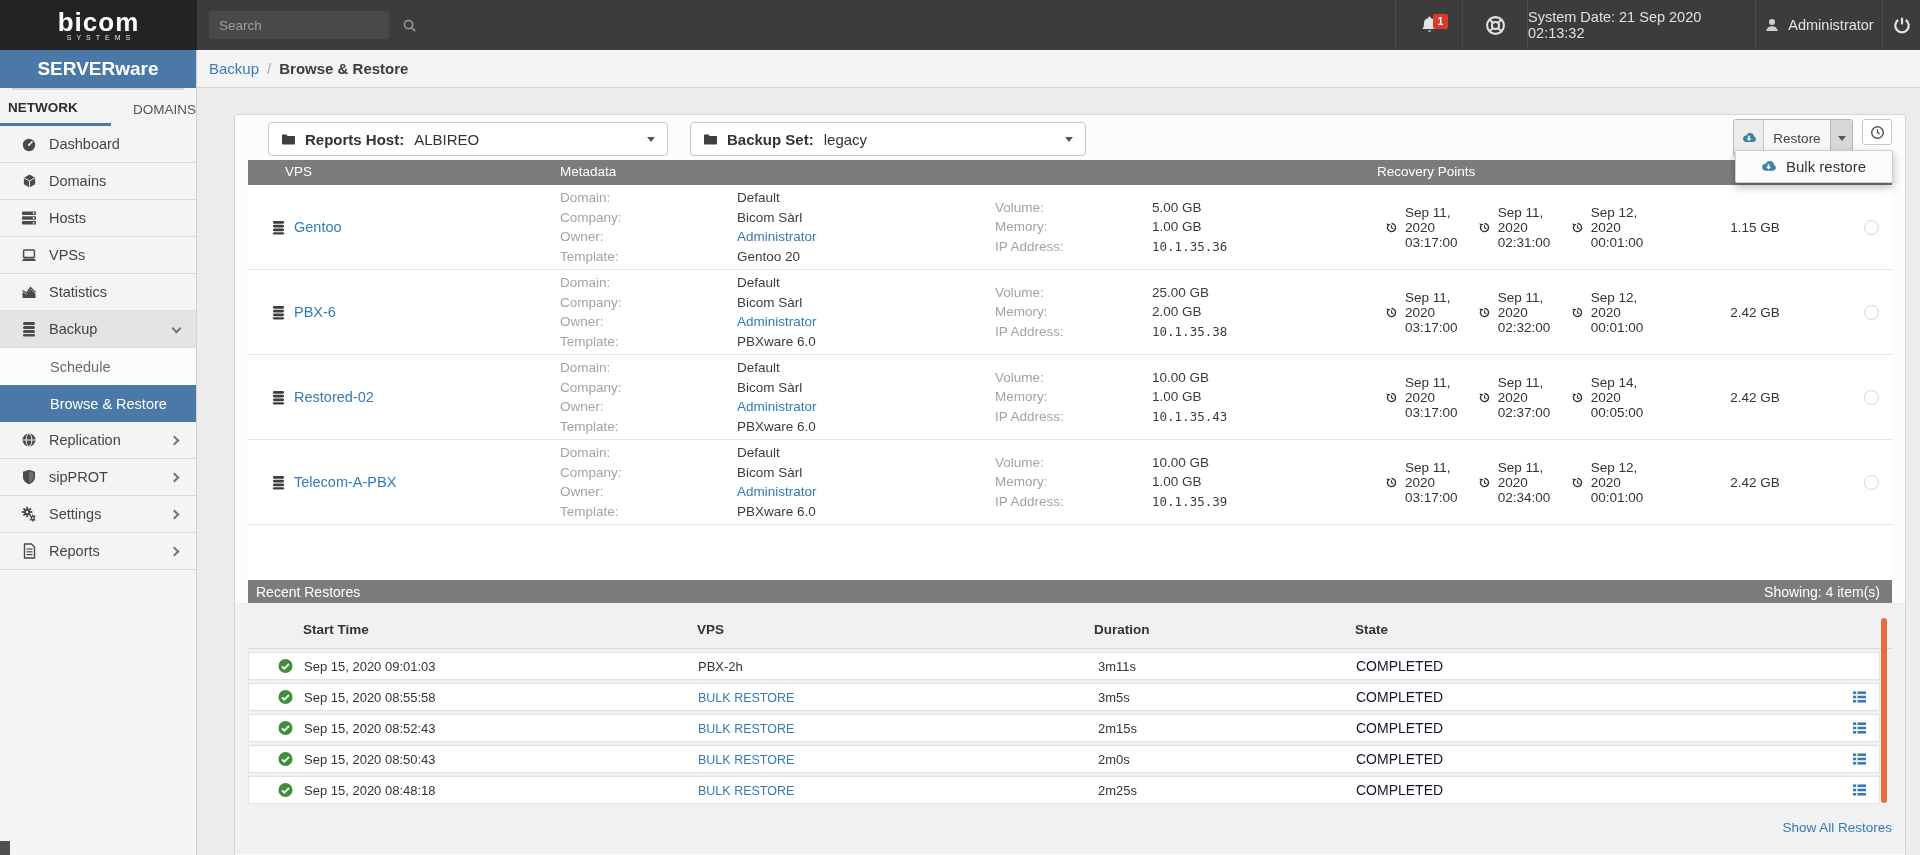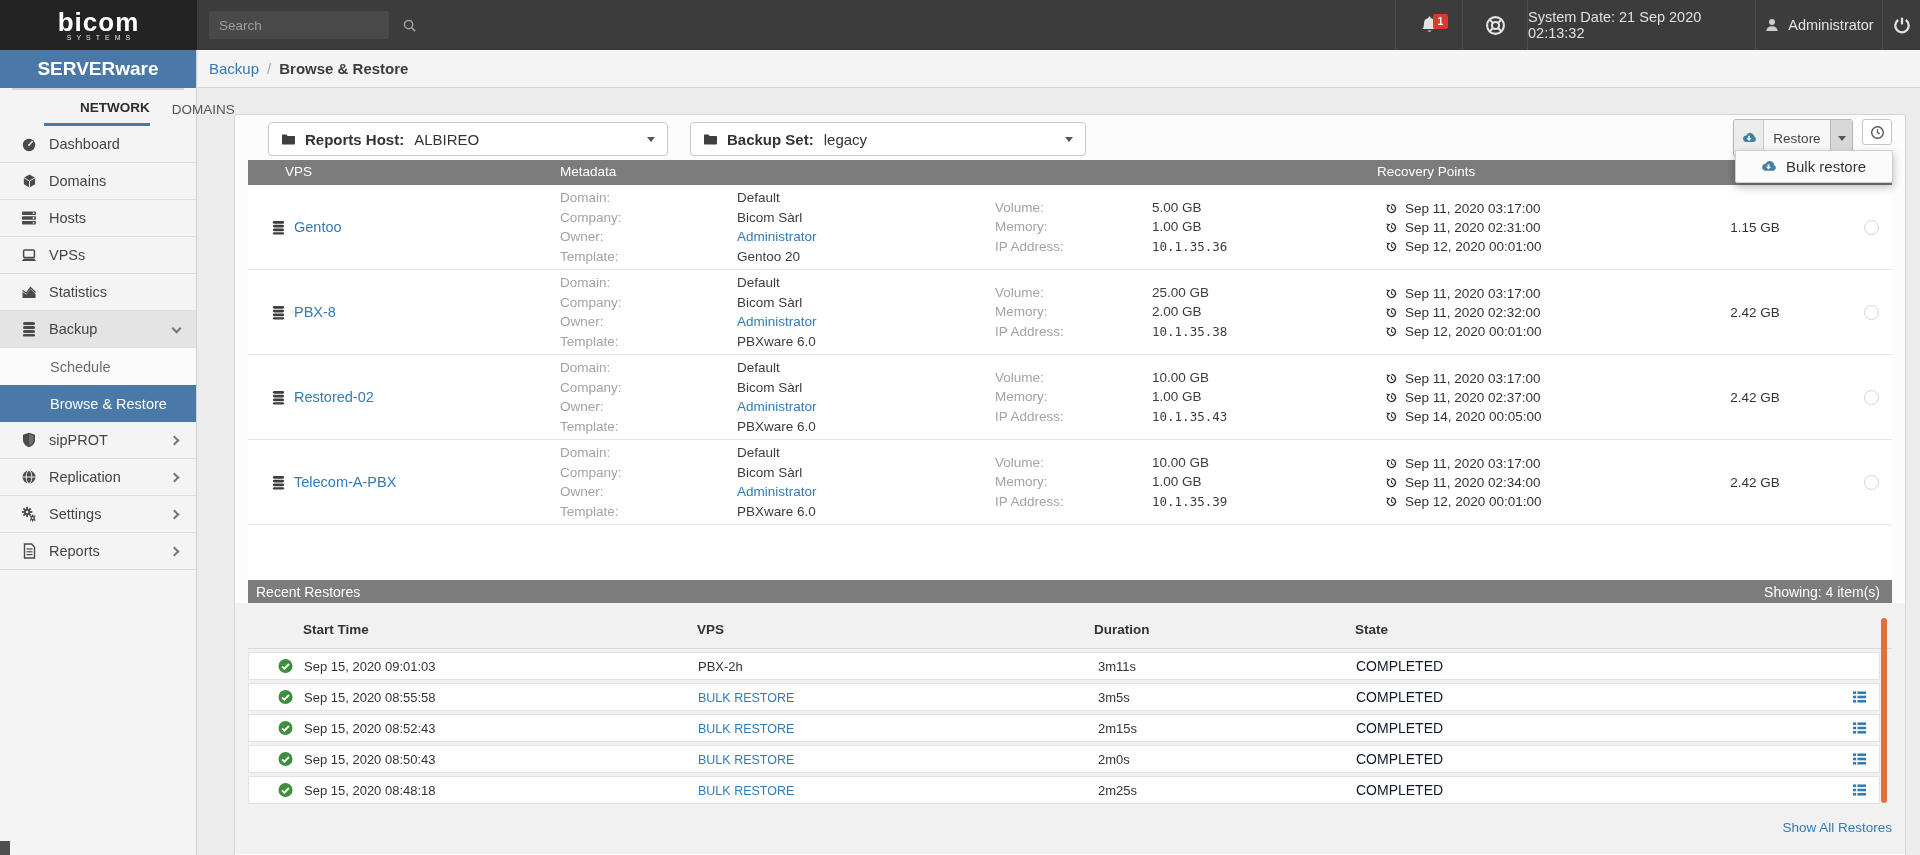--- a/index.html
+++ b/index.html
@@ -38,22 +38,22 @@
   
   .sidebar { position:absolute; left:0; top:50px; width:197px; height:805px; background:#f4f4f4;
              border-right:1px solid #d2d2d2; }
   .brand { height:38px; background:#4a79a8; color:#fff; font-size:19px; font-weight:600;
            display:flex; align-items:center; justify-content:center; }
   .menu-label { height:40px; display:flex; align-items:center; justify-content:center;
                 color:#9a9a9a; font-size:13px; font-weight:bold; letter-spacing:.5px; }
   .menu-div { height:2px; background:#d6d6d6; margin:0 12px; }
   .tabs { display:flex; height:34px; align-items:stretch; margin-top:2px; }
   .tab { display:flex; align-items:center; font-size:13.5px; color:#555; cursor:default; }
-  .tab.net { width:118px; padding-left:36px; color:#2e2e2e; font-weight:600;
-             border-bottom:3px solid #4a79a8;margin-left:44px; }
+  .tab.net { width:118px; padding-left:8px; color:#2e2e2e; font-weight:600;
+             border-bottom:3px solid #4a79a8; }
   .tab.dom { padding-left:22px; }
   .menu { display:block; }
   .mitem { position:relative; height:37px; display:flex; align-items:center; padding-left:20px;
            font-size:14.5px; color:#444; border-bottom:1px solid #ddd; background:#f4f4f4; }
   .mitem .micon { width:18px; margin-right:11px; display:flex; justify-content:center; }
   .mitem.open { background:#e4e4e4; }
   .msub { height:37px; display:flex; align-items:center; padding-left:50px; font-size:14.5px;
           color:#6b6b6b; background:#fbfbfb; }
   .msub.active { background:#4a79a8; color:#fff; }
   .chev { position:absolute; right:18px; width:7px; height:7px; border-right:2px solid #777;
@@ -110,21 +110,21 @@
   .vc-name { width:297px; padding-left:24px; display:flex; align-items:center; gap:9px; }
   .vc-name a { color:#337ab7; font-size:14.5px; text-decoration:none; }
   .mcol { display:flex; flex-direction:column; justify-content:center; line-height:19.5px;
           font-size:13.5px; }
   .vc-lab1 { width:175px; padding-left:15px; color:#a3a3a3; }
   .vc-val1 { width:265px; padding-left:17px; color:#3c3c3c; }
   .vc-lab2 { width:155px; padding-left:10px; color:#a3a3a3; }
   .vc-val2 { width:230px; padding-left:12px; color:#3c3c3c; }
   .mcol a { color:#337ab7; text-decoration:none; }
   .mono { font-family:"DejaVu Sans Mono", monospace; font-size:12.5px; }
-  .vc-points { width:290px; padding-left:15px; display:flex; flex-direction:column; gap:4px;text-align:center; }
+  .vc-points { width:290px; padding-left:15px; display:flex; flex-direction:row; gap:4px; }
   .point { display:flex; align-items:center; gap:7px; font-size:13.5px; color:#333; }
   .vc-size { width:190px; text-align:center; font-size:13.5px; color:#333; }
   .vc-radio { flex:1; display:flex; justify-content:center; }
   .radio { width:15px; height:15px; border-radius:50%; border:1px solid #d5d5d5; background:#fff; }
 
   
   .recent-bar { position:absolute; left:248px; top:580px; width:1644px; height:23px; background:#7c7c7c;
                 color:#fff; font-size:14px; display:flex; align-items:center; padding:0 12px 0 8px; }
   .recent-bar .spacer { flex:1; }
   .recent-bg { position:absolute; left:235px; top:603px; width:1670px; height:251px; background:#f1f1f1; }
@@ -284,37 +284,37 @@
       <span class="chev down"></span>
     </div>
     <div class="msub">
       <span>Schedule</span>
     </div>
     <div class="msub active">
       <span>Browse &amp; Restore</span>
     </div>
     <div class="mitem">
       <span class="micon">
-        <svg width="14" height="16" viewBox="0 0 14 16">
-            <path d="M7 .8l6 2v5.2c0 3.6-2.6 6.1-6 7.2-3.4-1.1-6-3.6-6-7.2V2.8z" fill="#4a4a4a"></path>
-            <path d="M7 2.3v11.4c2.6-1 4.6-3 4.6-5.7V3.8z" fill="#6e6e6e"></path>
-          </svg>
-      </span>
-        <span>sipPROT</span>
-      <span class="chev"></span>
-    </div>
-    <div class="mitem">
-      <span class="micon">
         <svg width="16" height="16" viewBox="0 0 16 16">
             <circle cx="8" cy="8" r="6.5" fill="#4a4a4a"></circle>
             <ellipse cx="8" cy="8" rx="2.8" ry="6.5" fill="none" stroke="#f4f4f4" stroke-width="1"></ellipse>
             <line x1="1.5" y1="8" x2="14.5" y2="8" stroke="#f4f4f4" stroke-width="1"></line>
           </svg>
       </span>
         <span>Replication</span>
+      <span class="chev"></span>
+    </div>
+    <div class="mitem">
+      <span class="micon">
+        <svg width="14" height="16" viewBox="0 0 14 16">
+            <path d="M7 .8l6 2v5.2c0 3.6-2.6 6.1-6 7.2-3.4-1.1-6-3.6-6-7.2V2.8z" fill="#4a4a4a"></path>
+            <path d="M7 2.3v11.4c2.6-1 4.6-3 4.6-5.7V3.8z" fill="#6e6e6e"></path>
+          </svg>
+      </span>
+        <span>sipPROT</span>
       <span class="chev"></span>
     </div>
     <div class="mitem">
       <span class="micon">
         <svg width="16" height="16" viewBox="0 0 16 16">
             <g fill="#4a4a4a">
               <rect x="5.2" y="0.8" width="1.8" height="10.4"></rect>
               <rect x="5.2" y="0.8" width="1.8" height="10.4" transform="rotate(45 6.1 6)"></rect>
               <rect x="5.2" y="0.8" width="1.8" height="10.4" transform="rotate(90 6.1 6)"></rect>
               <rect x="5.2" y="0.8" width="1.8" height="10.4" transform="rotate(135 6.1 6)"></rect>
@@ -501,21 +501,21 @@
         <span>
           <svg width="13" height="15" viewBox="0 0 14 16">
             <g fill="#3d3d3d">
               <rect x="1" y="1" width="12" height="3" rx="1.5"></rect>
               <rect x="1" y="5" width="12" height="3" rx="1.5"></rect>
               <rect x="1" y="9" width="12" height="3" rx="1.5"></rect>
               <rect x="1" y="13" width="12" height="2.6" rx="1.3"></rect>
             </g>
           </svg>
         </span>
-        <a href="#">PBX-8</a>
+        <a href="#">PBX-6</a>
       </div>
       <div class="mcol vc-lab1">
         <div>Domain:</div>
         <div>Company:</div>
         <div>Owner:</div>
         <div>Template:</div>
       </div>
       <div class="mcol vc-val1">
         <div>Default</div>
         <div>Bicom Sàrl</div>

